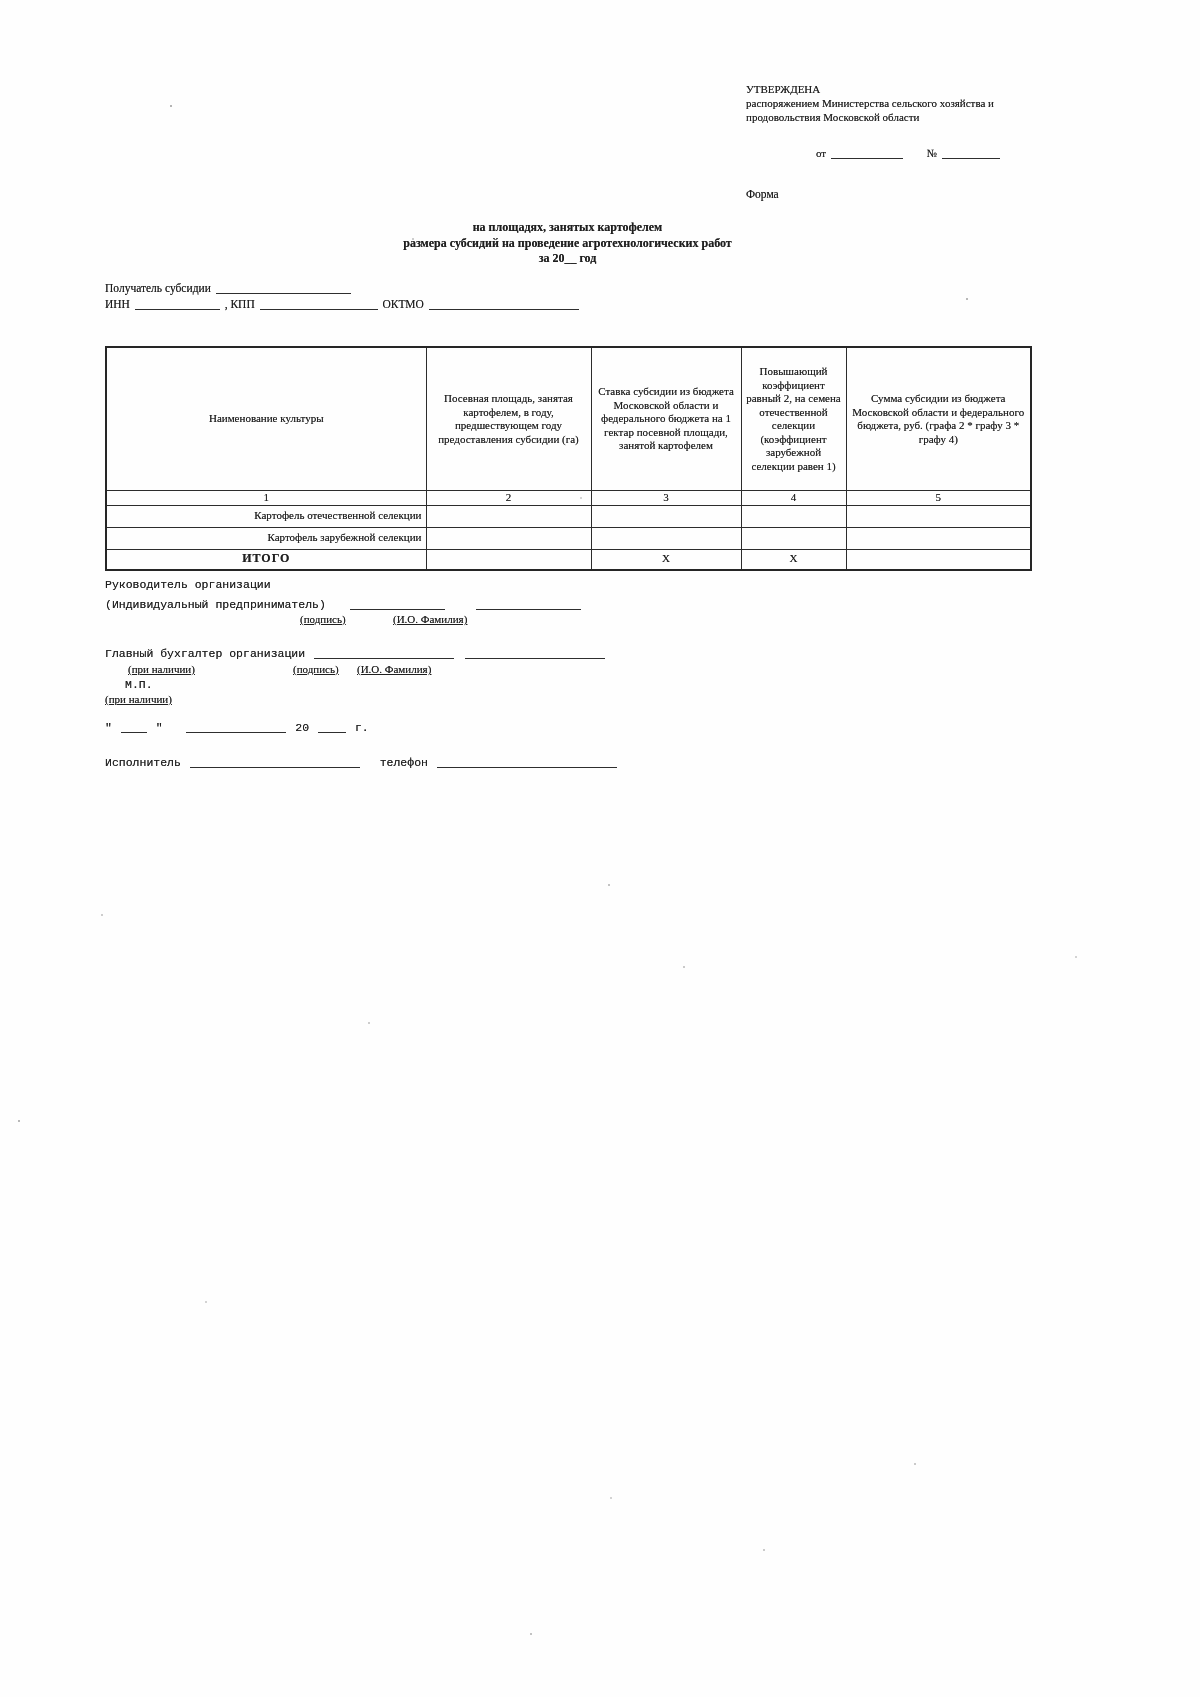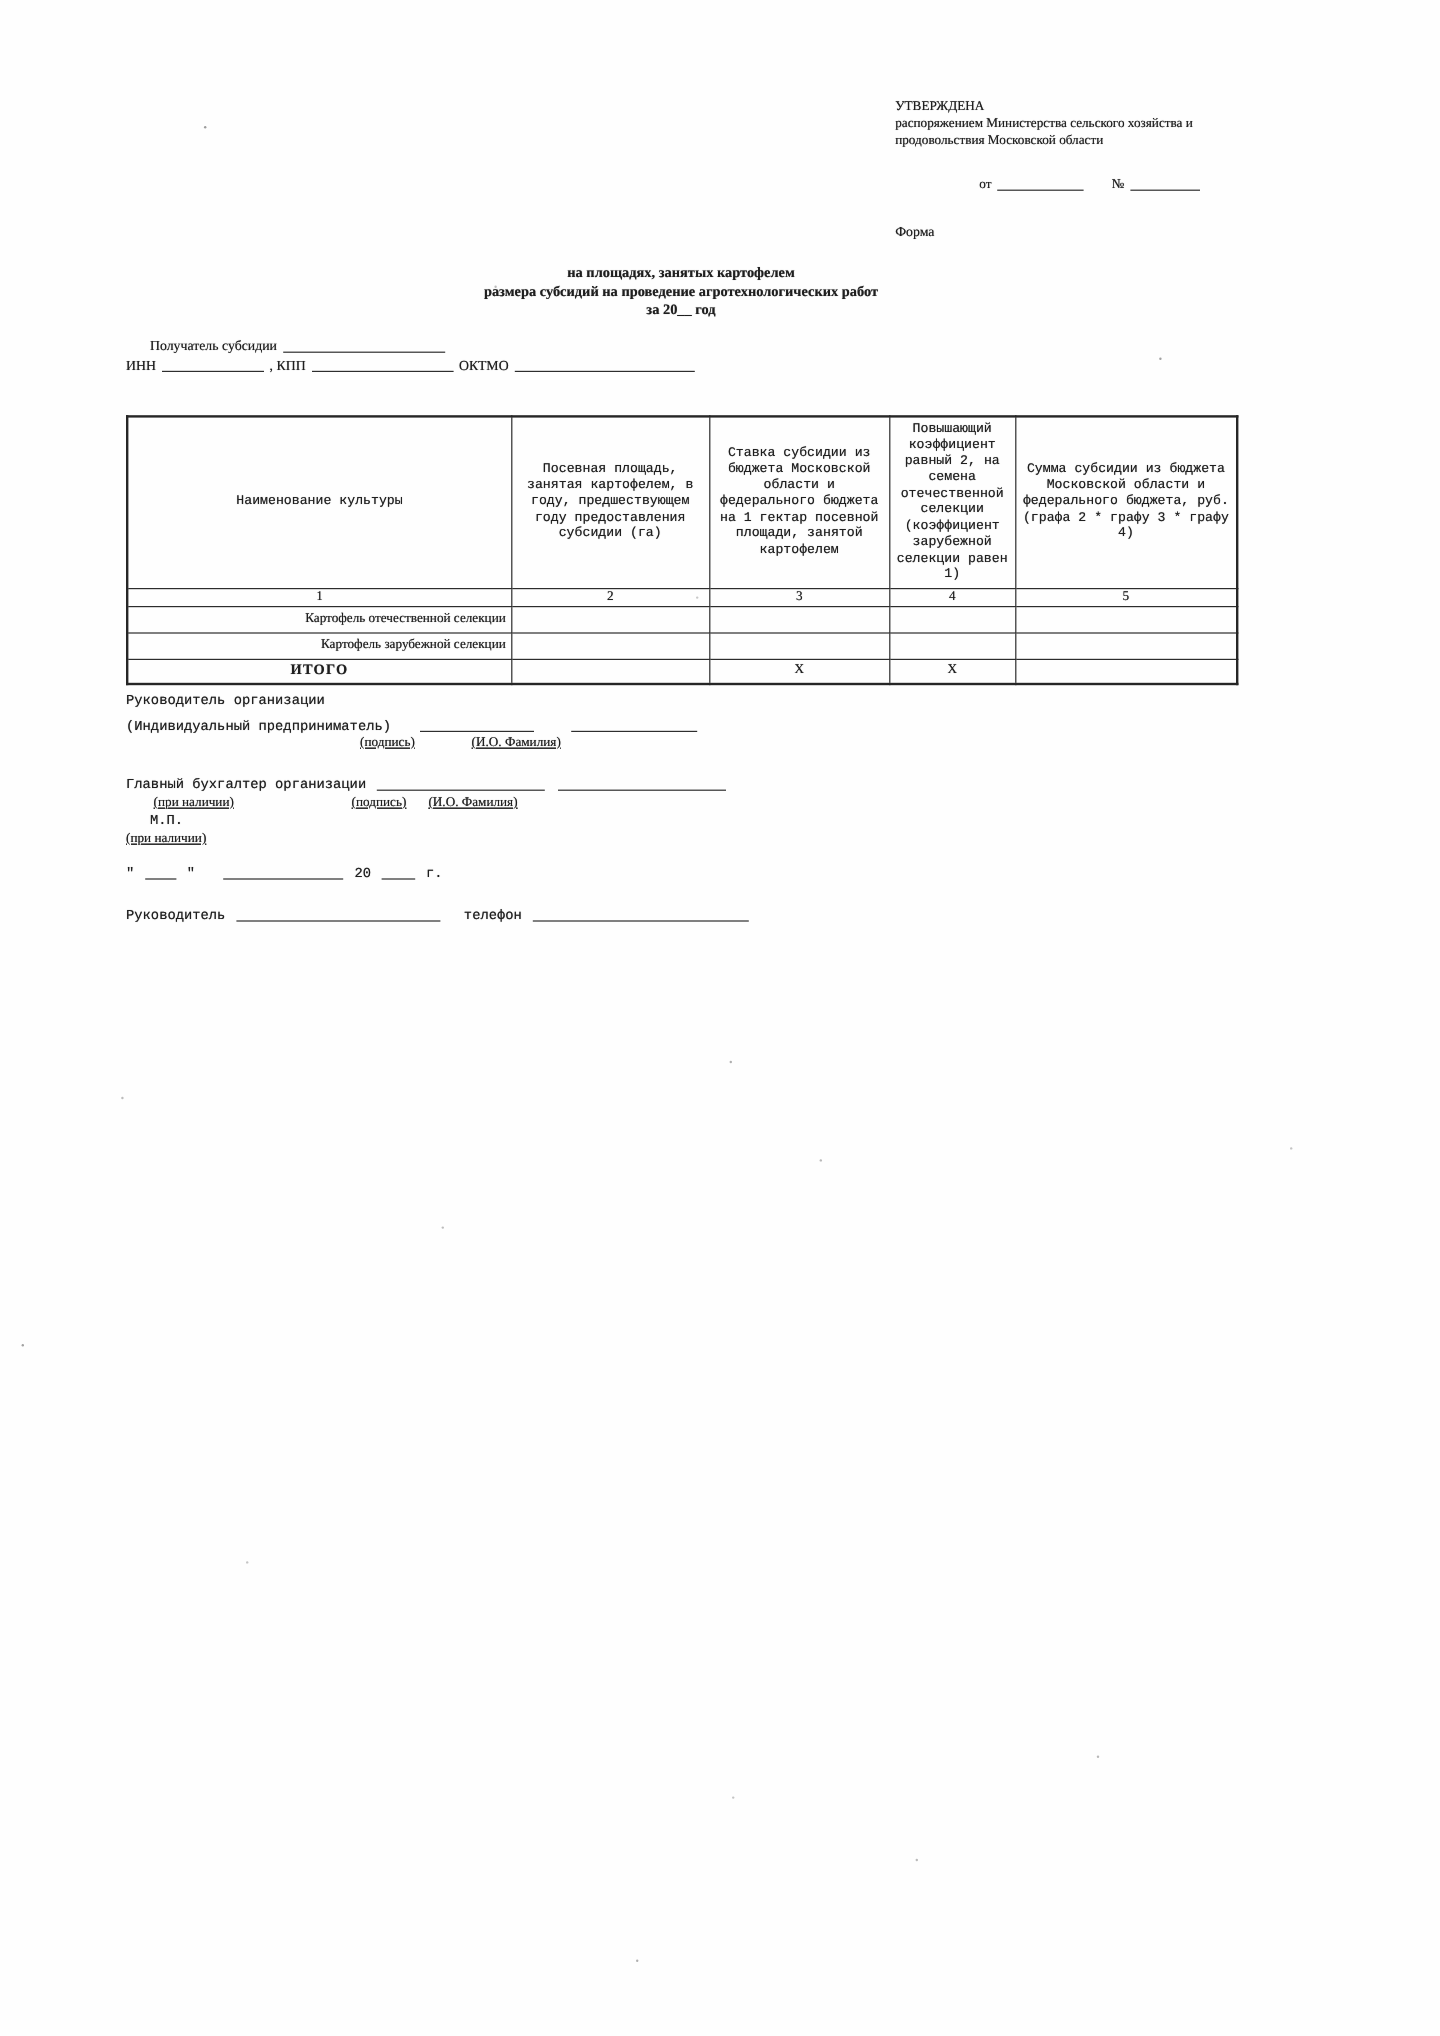--- a/index.html
+++ b/index.html
@@ -22,36 +22,36 @@
     vertical-align:-2px;
     margin:0 2px;
   }
   
   .approval{left:746px;top:82px;width:300px;font-size:11px;line-height:14px;}
   .order-line{left:816px;top:146px;font-size:11px;}
   .form-label{left:746px;top:188px;font-size:11.5px;}
   
   .title{left:105px;top:220px;width:925px;text-align:center;font-size:12px;font-weight:bold;line-height:15.5px;}
   
-  .recipient-1{left:105px;top:281px;font-size:11.5px;margin-left:20px;}
+  .recipient-1{left:105px;top:281px;font-size:11.5px;}
   .recipient-2{left:105px;top:297px;font-size:11.5px;text-align:right;}
   
   table.calc{
     position:absolute;left:105px;top:346px;width:925px;
     border-collapse:collapse;table-layout:fixed;
     font-size:11px;line-height:13.5px;
   }
   table.calc td{
     border:1px solid #2c2c2c;
     text-align:center;vertical-align:middle;
     padding:2px 4px;
     overflow:hidden;
   }
   table.calc{border:2px solid #262626;}
-  tr.hdr td{height:138px;font-family:Liberation Mono, monospace;}
+  tr.hdr td{height:138px;}
   tr.nums td{height:11px;font-size:11px;padding:0 4px;}
   tr.datarow td{height:17px;text-align:right;}
   tr.totalrow td{height:15px;}
   tr.totalrow td.lbl{font-weight:bold;font-size:12px;letter-spacing:1px;}
   
   .sig{font-size:11.5px;font-family:Liberation Mono, monospace;}
   .caption{font-size:11px;text-decoration:underline;}
   
   .speck{position:absolute;width:2px;height:2px;background:transparent;border-radius:50%;
     box-shadow:
@@ -189,20 +189,20 @@
     <span class="bl" style="width:26px"></span>
     <span>"</span>
     <span style="display:inline-block;width:8px"></span>
     <span class="bl" style="width:100px"></span>
     <span>20</span>
     <span class="bl" style="width:28px"></span>
     <span>г.</span>
   </div>
 
   <div class="abs sig" style="left:105px;top:755px;">
-    <span>Руководитель</span>
+    <span>Исполнитель</span>
     <span class="bl" style="width:170px"></span>
     <span style="display:inline-block;width:4px"></span>
     <span>телефон</span>
     <span class="bl" style="width:180px"></span>
   </div>
 
 </div>
 
 </body></html>

